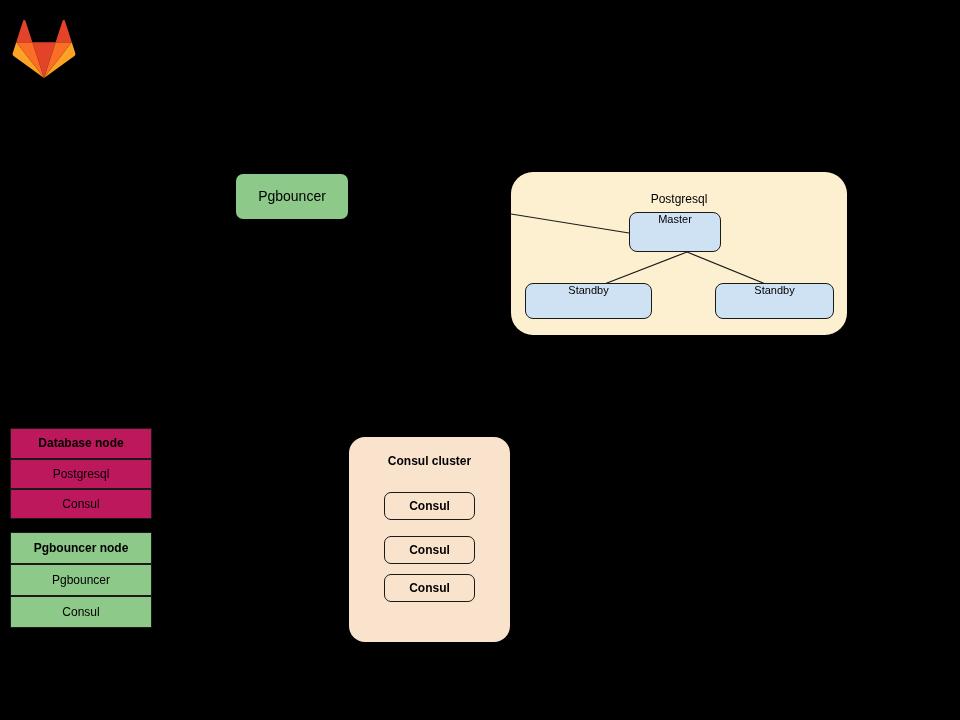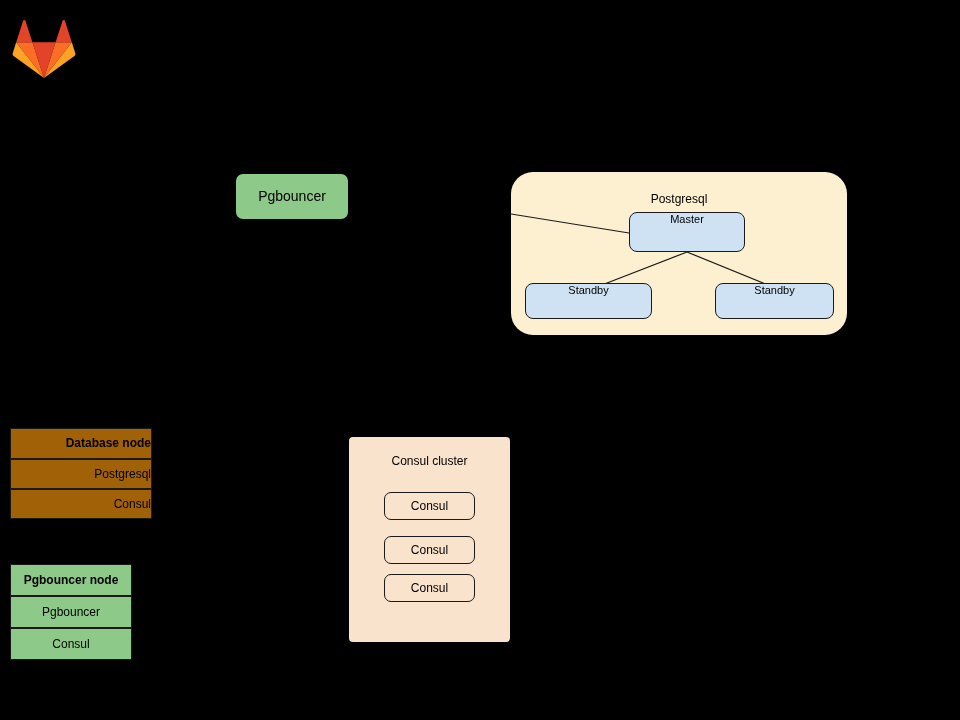--- a/index.html
+++ b/index.html
@@ -94,41 +94,42 @@
   }
   .db-box .node-label {
     position: absolute;
     left: 0;
     right: 0;
     top: -1px;
     font-size: 11px;
     line-height: 14px;
   }
 
-  .master-box { left: 118px; top: 40px;  width: 116px; height: 40px; }
+  .master-box { left: 118px; top: 40px;  width: 92px; height: 40px; }
   .standby-left-box  { left: 14px;  top: 111px; width: 127px; height: 36px; }
   .standby-right-box { left: 204px; top: 111px; width: 119px; height: 36px; }
 
   .pg-links {
     position: absolute;
     left: 0; top: 0;
     width: 336px;
     height: 163px;
     pointer-events: none;
   }
 
   
   .consul-cluster {
     position: absolute;
     left: 349px;
     top: 437px;
     width: 161px;
     height: 205px;
     background: #fae3cd;
-    border-radius: 4px;
+    border-radius: 16px;
+    font-weight: bold;
   }
   .consul-cluster .cluster-title {
     top: 17px;
   }
   .consul-box {
     position: absolute;
     box-sizing: border-box;
     left: 35px;
     width: 91px;
     height: 28px;
@@ -162,32 +163,31 @@
   .legend-row.header {
     font-weight: bold;
   }
 
   .legend-db {
     left: 10px;
     top: 428px;
     width: 142px;
   }
   .legend-db .legend-row {
-    background: #a16207;
+    background: #be185d;
     height: 30px;
     line-height: 28px;
-    text-align: right;
   }
   .legend-db .legend-row.header { height: 31px; line-height: 29px; }
   .legend-db .legend-row.last { width: 142px; }
 
   .legend-pgb {
     left: 10px;
-    top: 564px;
-    width: 122px;
+    top: 532px;
+    width: 142px;
   }
   .legend-pgb .legend-row {
     background: #8dc989;
     height: 32px;
     line-height: 30px;
   }
 </style>
 </head>
 <body>
 

